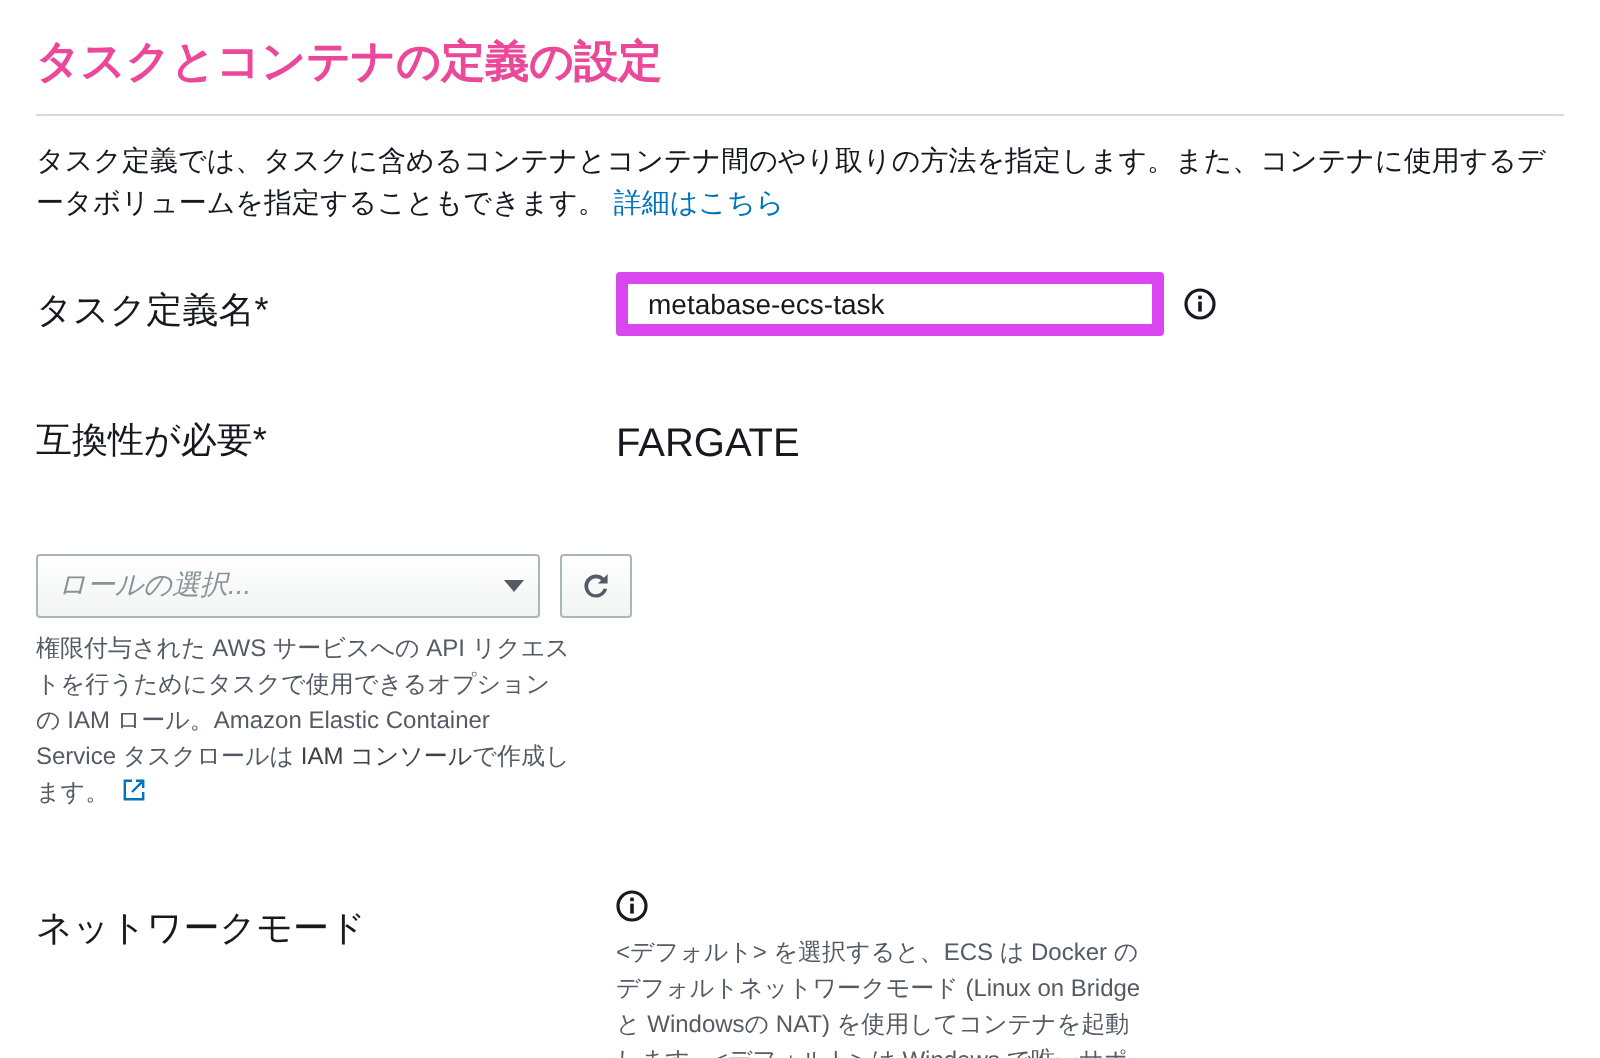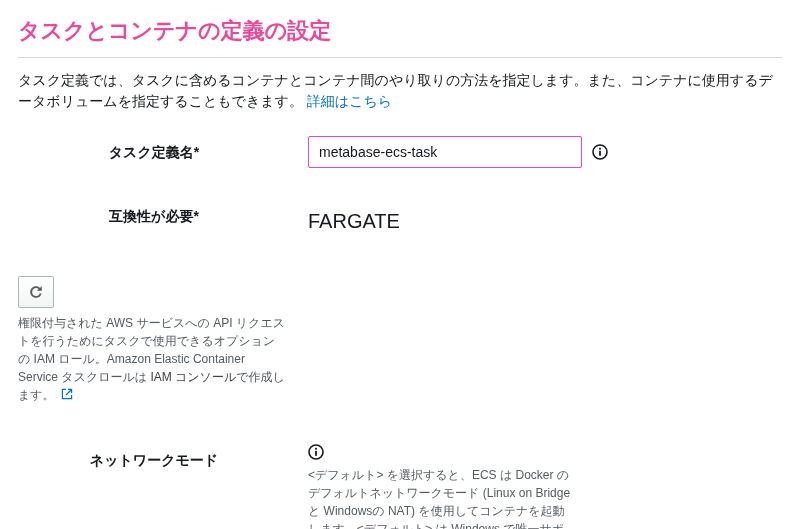--- a/index.html
+++ b/index.html
@@ -38,42 +38,42 @@
     .form-row {
       display: flex;
       align-items: flex-start;
       margin-bottom: 32px;
     }
     .form-row.tight {
       margin-bottom: 40px;
     }
     .label-col {
       width: 290px;
-      text-align: center;
+      text-align: left;
       padding-right: 18px;
-      font-weight: 700;
-      font-size: 14px;
+      font-weight: 400;
+      font-size: 18px;
       color: #16191f;
       padding-top: 6px;
     }
     .field-col {
       display: flex;
       flex-direction: column;
       width: 300px;
     }
     .field-inner {
       display: flex;
       align-items: center;
       gap: 10px;
     }
     .text-input {
       width: 293px;
       height: 32px;
       padding: 4px 10px;
-      border: 1px solid #d946ef;
+      border: 6px solid #d946ef;
       border-radius: 2px;
       font-size: 14px;
       font-family: inherit;
       color: #16191f;
     }
     .static-value {
       font-size: 20px;
       padding-top: 6px;
     }
     .select-wrap {
@@ -192,20 +192,24 @@
 <div class="form-row tight">
   <div class="label-col">互換性が必要*</div>
   <div class="field-col">
     <div class="static-value">FARGATE</div>
   </div>
 </div>
 
 <div class="form-row tight">
   <div class="field-col">
     <div class="field-inner">
+      <div class="select-wrap">
+        <button type="button" class="select placeholder">ロールの選択...</button>
+        <span class="select-caret"></span>
+      </div>
       <button type="button" class="refresh-btn">
         <svg viewBox="0 0 16 16">
             <path d="M13.6 2.3L12 3.9C10.9 2.8 9.5 2.2 8 2.2c-3.2 0-5.8 2.6-5.8 5.8s2.6 5.8 5.8 5.8c2.7 0 5-1.9 5.6-4.4h-1.9c-0.5 1.6-2 2.7-3.7 2.7-2.2 0-3.9-1.8-3.9-3.9S5.8 4.1 8 4.1c1 0 1.9 0.4 2.6 1L8.9 6.8h4.9V1.9L13.6 2.3z"></path>
           </svg>
       </button>
     </div>
     <div class="help-text">
       <span>権限付与された AWS サービスへの API リクエストを行うためにタスクで使用できるオプションの IAM ロール。Amazon Elastic Container Service タスクロールは </span><a href="#">IAM コンソール</a><span>で作成します。</span>
       <span class="ext-link-icon">
         <svg viewBox="0 0 12 12">

